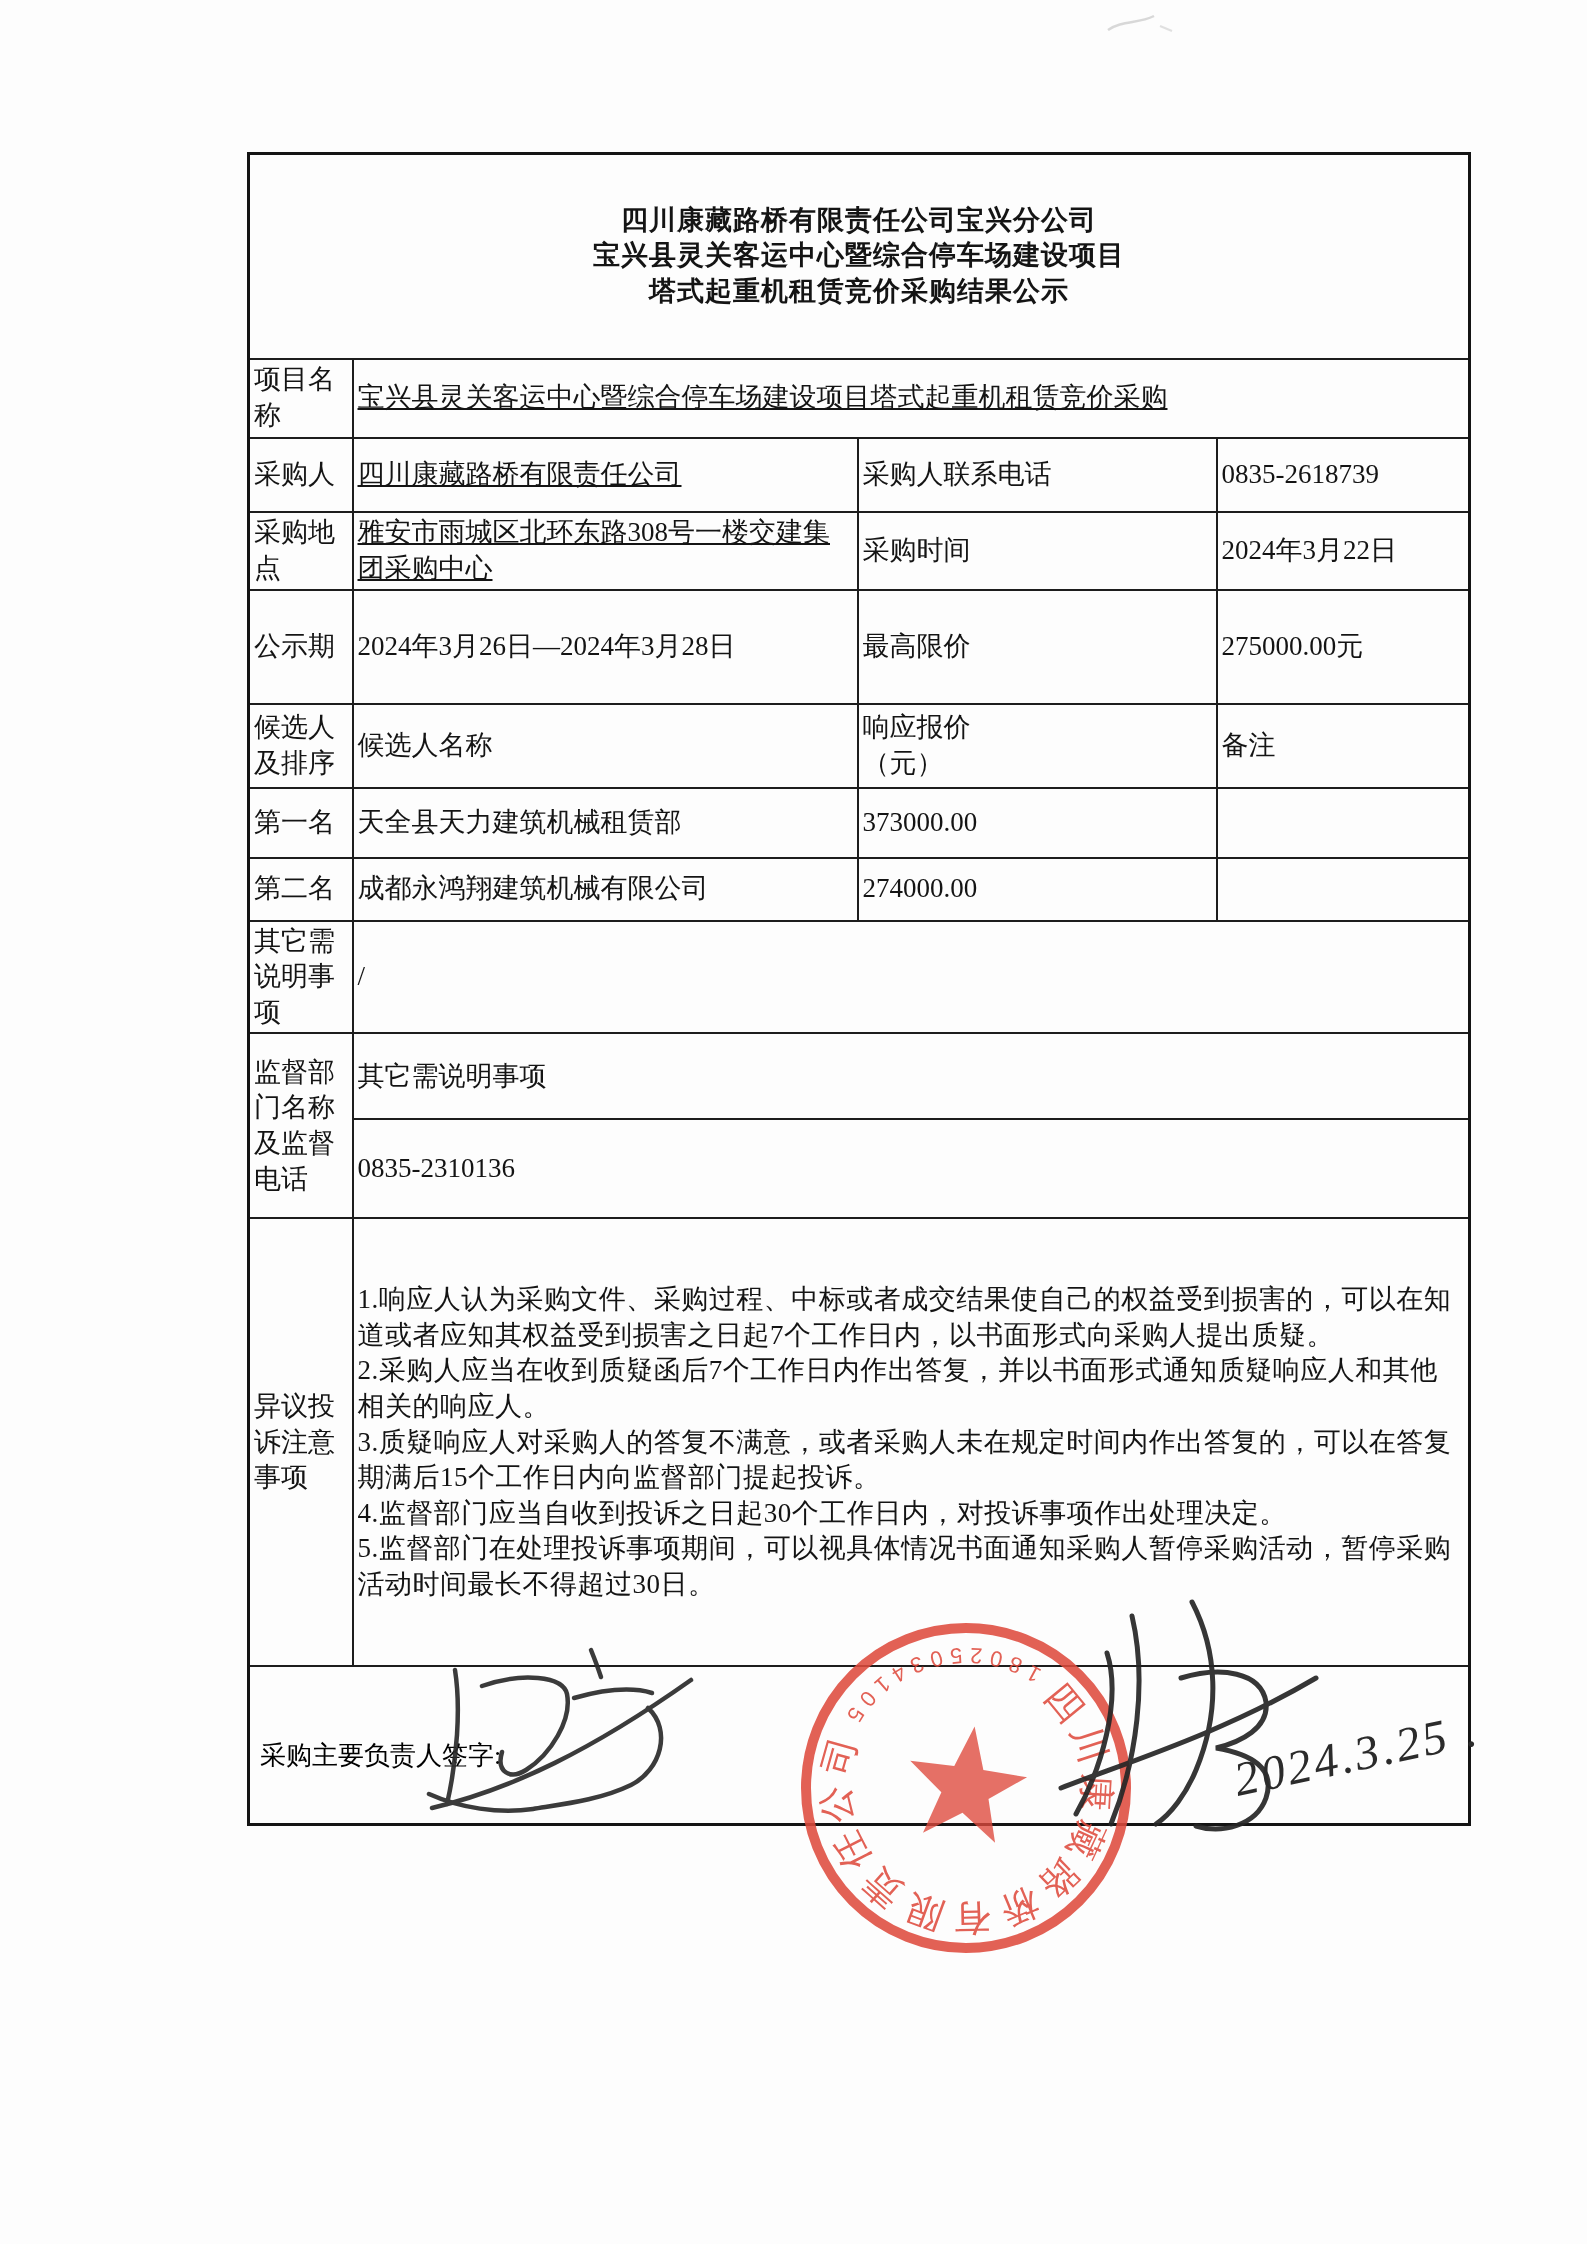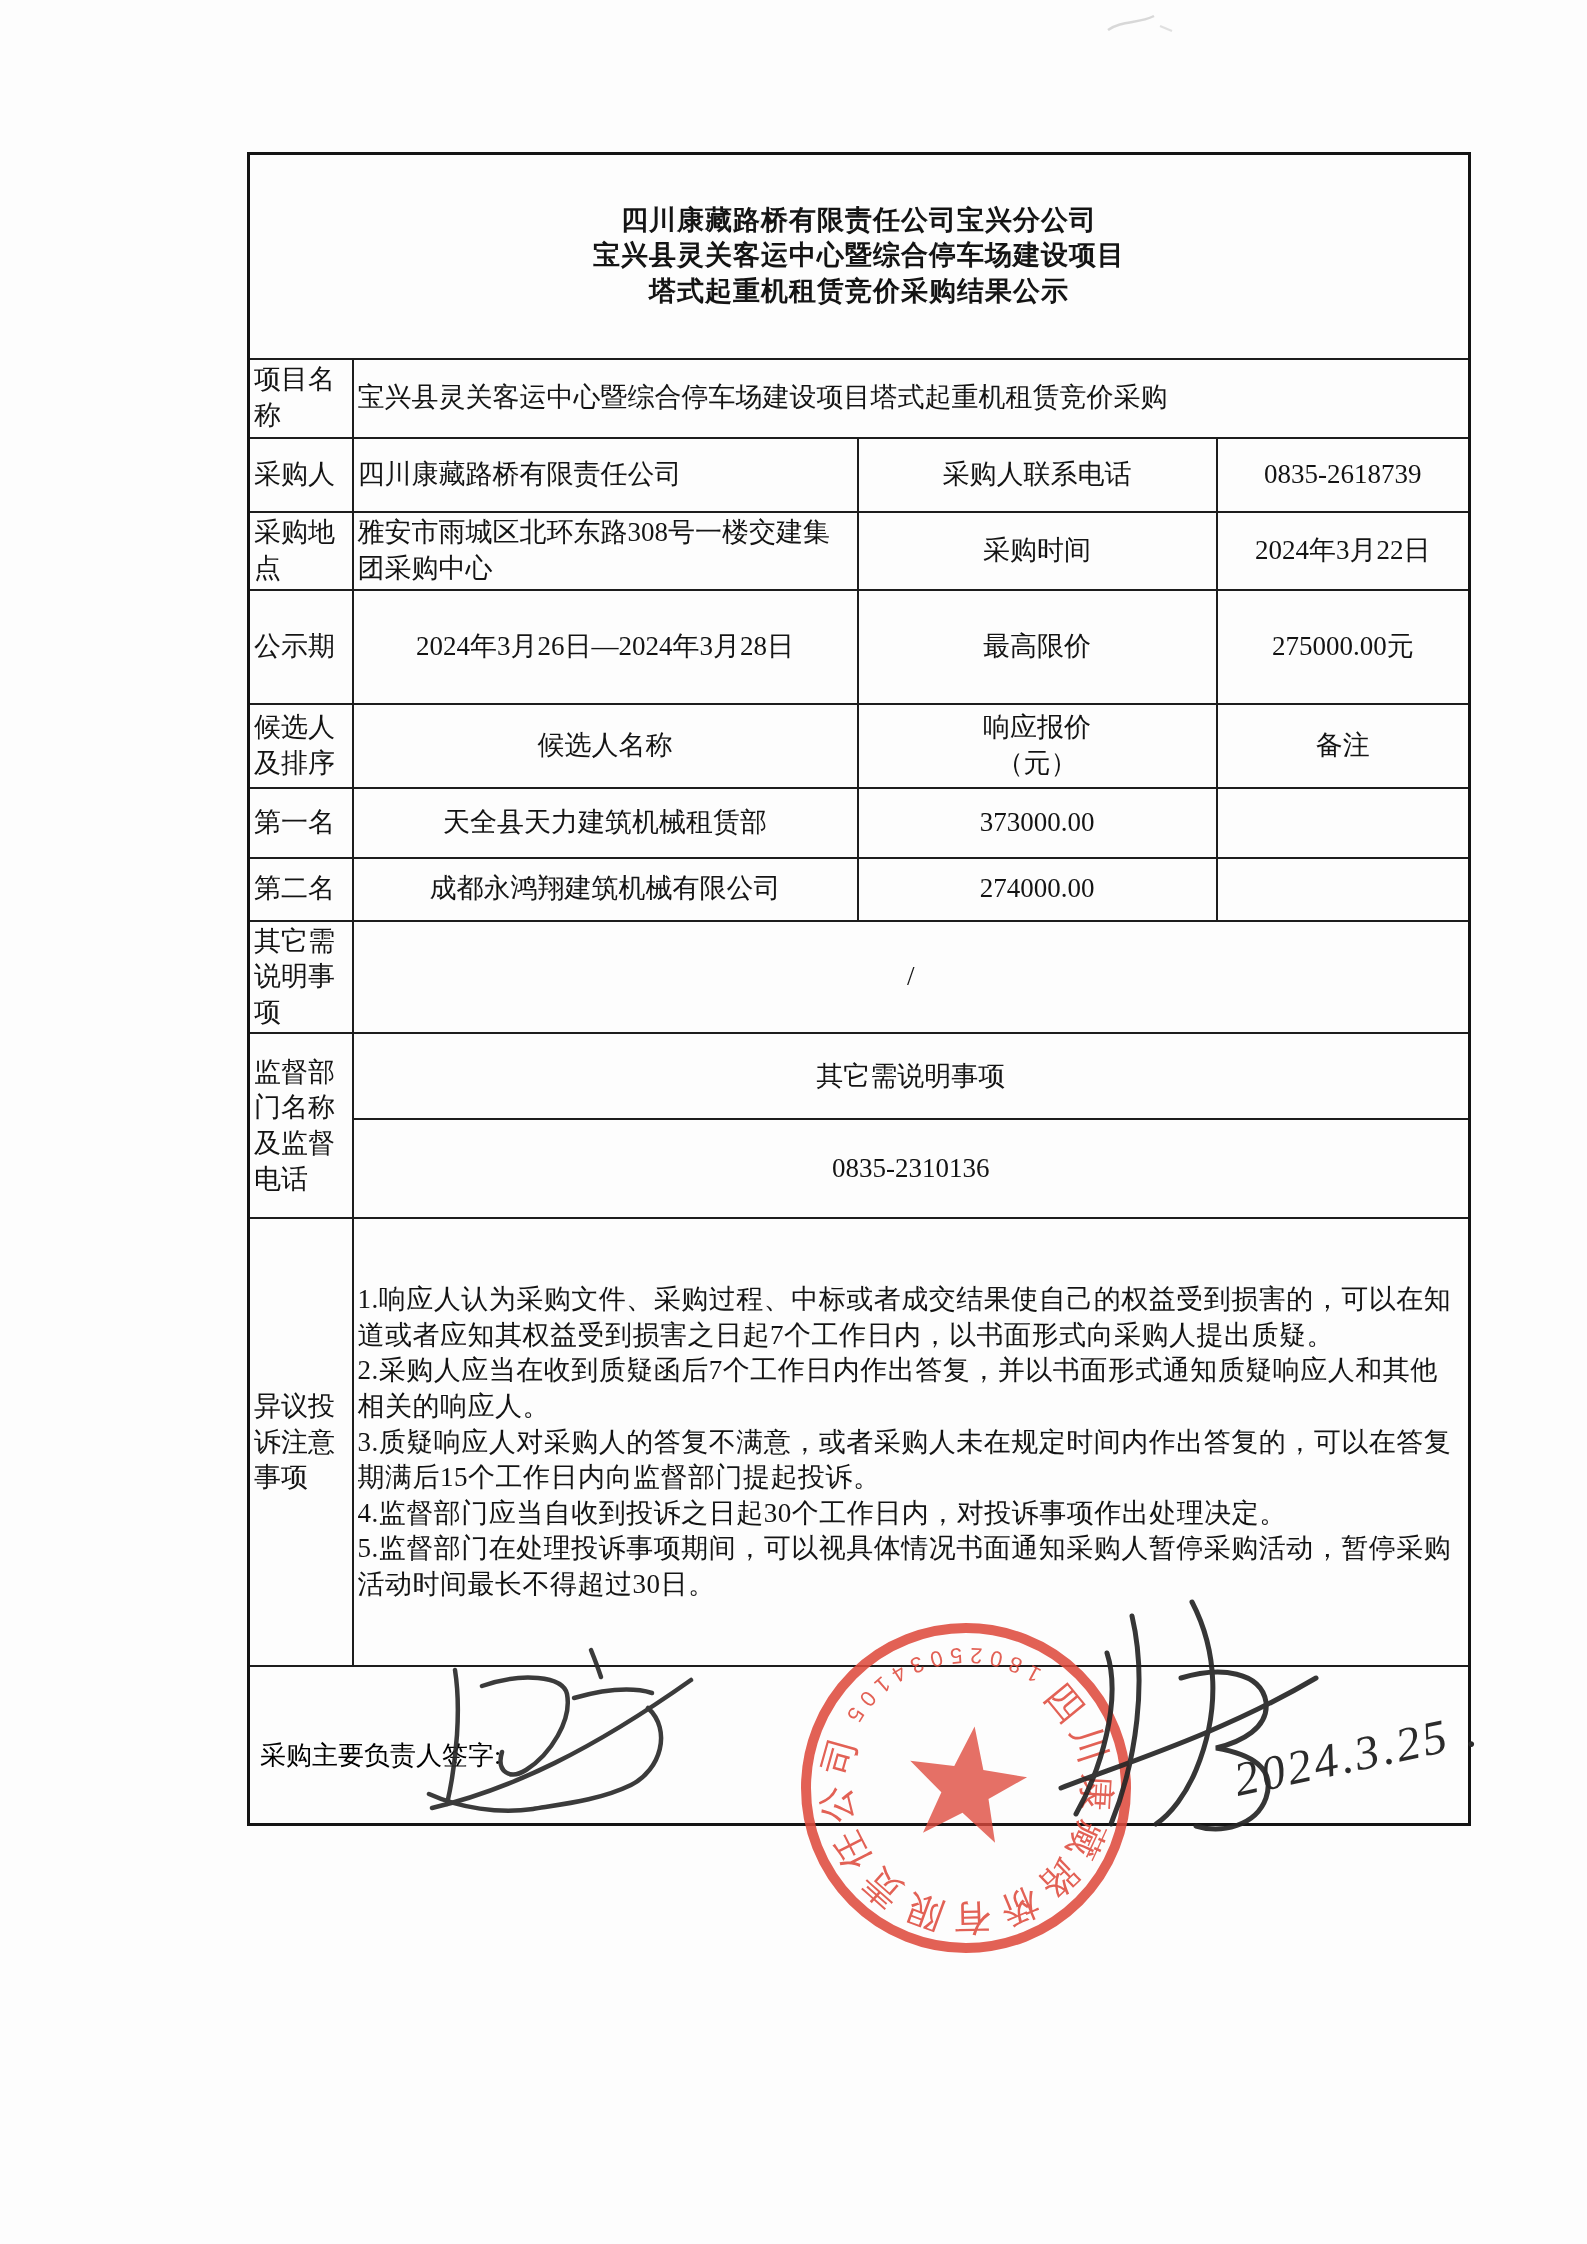--- a/index.html
+++ b/index.html
@@ -19,22 +19,22 @@
     vertical-align:middle; color:#141414;
     padding:2px 4px; overflow:hidden;
   }
   .title-cell {
     text-align:center; font-family:"Liberation Sans", sans-serif;
     font-weight:700; font-size:37px; line-height:1.48; letter-spacing:1px;
     color:#0f0f0f;
   }
   .lbl   { text-align:left; padding-left:7px; padding-right:3px; line-height:1.3; }
   .lblc  { text-align:left; padding-left:3px; line-height:1.35; }
-  .ctr   { text-align:center; }
-  .lft   { text-align:left; padding-left:10px; }
+  .ctr   { }
+  .lft   { text-align:left; padding-left:10px;text-decoration:underline; }
   .pre   { white-space:pre-line; }
   .objection-cell {
     text-align:left; padding:10px 8px 10px 10px;
     font-size:26px; line-height:1.62; letter-spacing:0.5px;margin-top:20px;
   }
   .objection-cell div { margin:0; }
   .sign-cell { position:relative; padding:0; }
   .sign-label {
     position:absolute; left:10px; top:72px; font-size:26px; color:#000000;
     white-space:nowrap;

